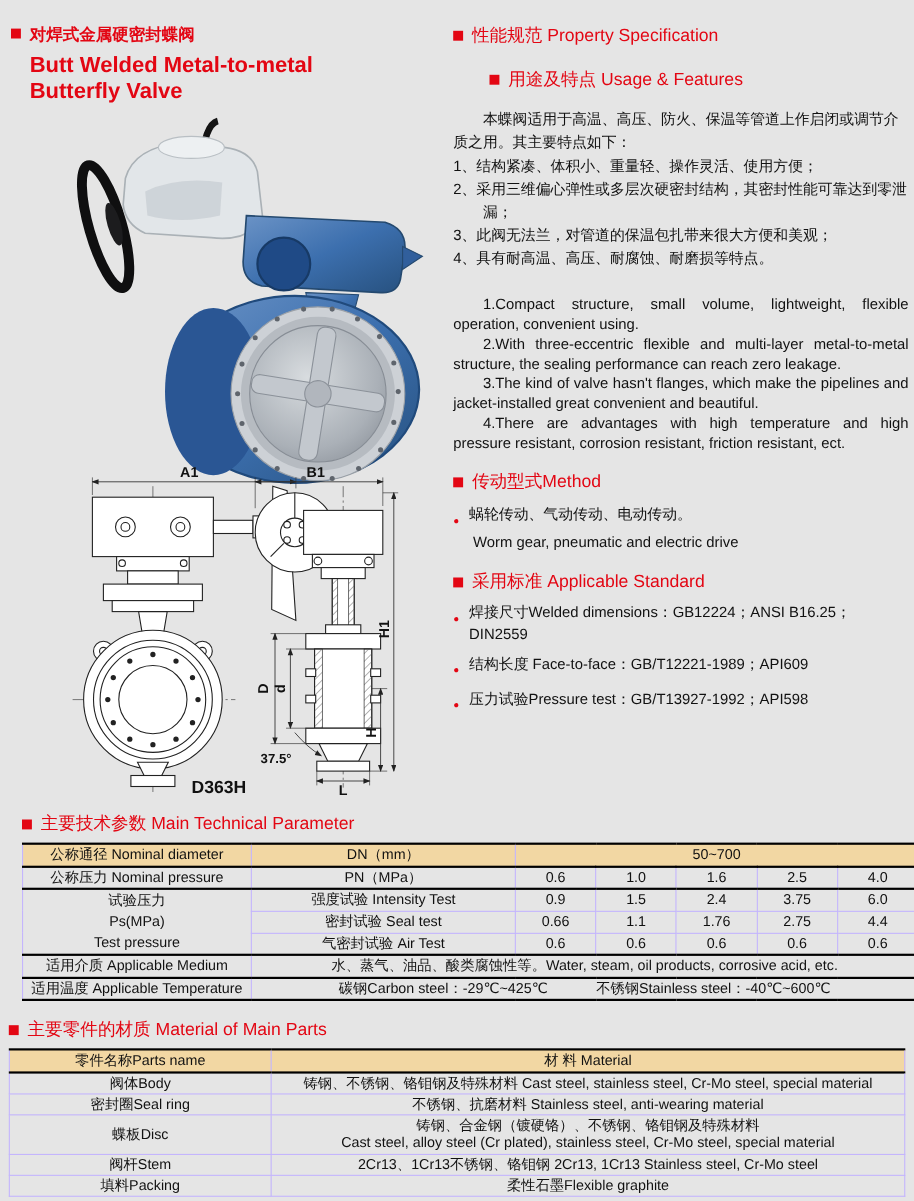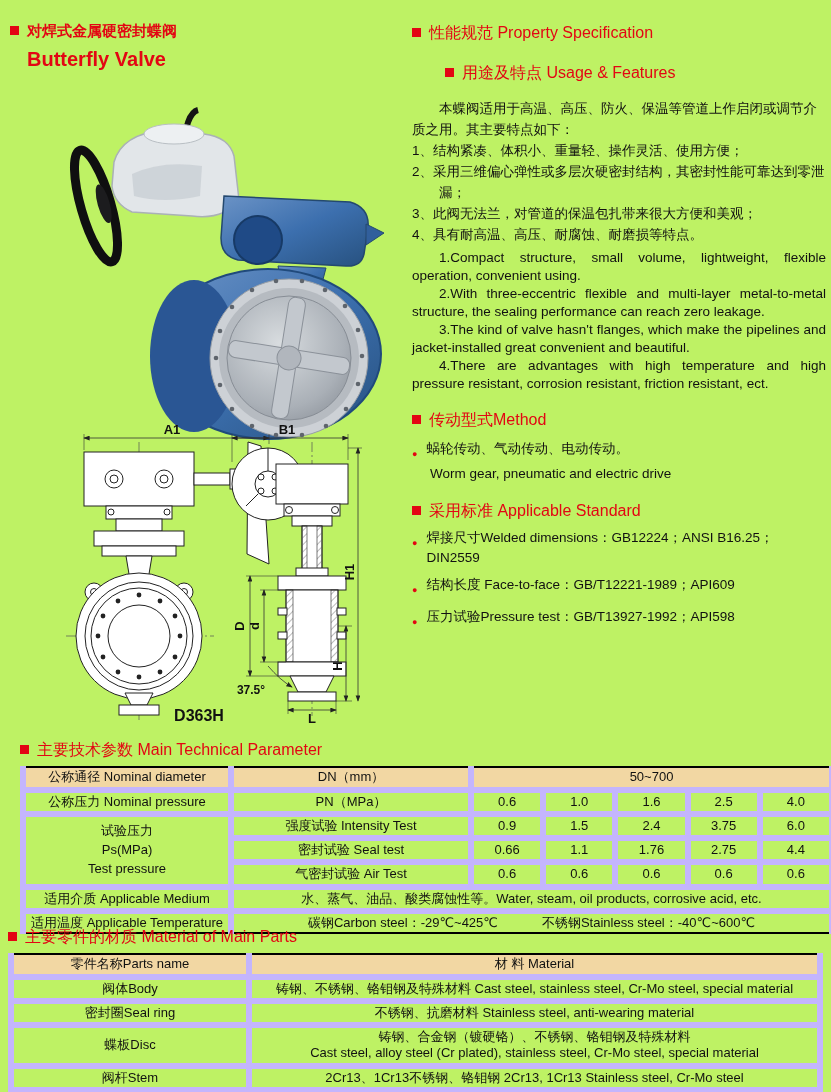--- a/index.html
+++ b/index.html
@@ -3,49 +3,49 @@
 <meta charset="utf-8">
 <style>
   :root{
     --red:#e30613;
     --tan:#f2d7a3;
     --ink:#111;
   }
   *{box-sizing:border-box;margin:0;padding:0;}
   html,body{background:#fff;}
   .page{
-    position:relative;width:831px;height:1092px;background:#bef264;
+    position:relative;width:831px;height:1092px;background:#e5e5e5;
     font-family:"Liberation Sans","DejaVu Sans",sans-serif;
     color:var(--ink);overflow:hidden;
   }
   .sq{display:inline-block;width:9px;height:9px;background:var(--red);margin-right:8px;flex:0 0 auto;margin-top:4px;}
   .hrow{display:flex;align-items:flex-start;}
   .h-red{color:var(--red);font-weight:normal;font-size:16px;line-height:1.15;}
   
   .title-block{position:absolute;left:10px;top:22px;width:392px;}
   .zh-title{font-size:15px;font-weight:bold;color:var(--red);}
   .en-title{font-size:20px;line-height:24px;font-weight:bold;color:var(--red);margin-top:6px;padding-left:17px;}
   
   .rcol{position:absolute;left:412px;top:24px;width:414px;font-size:13.5px;}
   .rcol .gap1{margin-top:22px;padding-left:33px;}
   .zh-par{margin-top:15px;line-height:21px;text-indent:2em;}
   .zh-item{line-height:21px;padding-left:2em;text-indent:-2em;}
   .en-par{margin-top:14px;line-height:18px;text-align:justify;text-indent:2em;}
   .en-item{line-height:18px;text-align:justify;text-indent:2em;}
-  .en-block{margin-top:4px;}
+  .en-block{margin-top:23px;}
   .bullet-line{display:flex;align-items:flex-start;margin-top:10px;line-height:20px;}
   .dot{color:var(--red);font-size:9px;margin-right:9px;margin-top:5px;flex:0 0 auto;}
   .method-en{padding-left:18px;line-height:20px;}
   .std-item{margin-top:7px;}
   .m-head{margin-top:18px;}
   
   .sec-tech{position:absolute;left:20px;top:741px;width:815px;}
   .sec-mat{position:absolute;left:8px;top:928px;width:815px;}
   table{border-collapse:collapse;width:815px;table-layout:fixed;margin-top:7px;padding-left:31px;}
-  td{border:6px solid #c4b5fd;font-size:13px;text-align:center;vertical-align:middle;padding:1px 4px;height:19px;line-height:1.25;}
+  td{border:1px solid #c4b5fd;font-size:13px;text-align:center;vertical-align:middle;padding:1px 4px;height:19px;line-height:1.25;}
   tr.hdr td{background:var(--tan);border-top:2px solid #000;border-bottom:2px solid #000;}
   .bb2 td,.bb2only{border-bottom:2px solid #000 !important;}
   .ps-cell div{line-height:1.45;}
   .pre{white-space:pre-line;}
   .tempgap{display:inline-block;width:44px;}
   
   .photo{position:absolute;left:52px;top:104px;width:334px;height:338px;}
   .draw{position:absolute;left:36px;top:422px;width:332px;height:302px;}
   .draw text{font-family:"Liberation Sans",sans-serif;font-size:13px;font-weight:bold;fill:#111;}
   .draw .model{font-size:16px;}
@@ -59,20 +59,21 @@
 <body>
 
 <div class="page">
 
   <div class="title-block">
     <div class="hrow">
       <span class="sq"></span>
       <span class="zh-title">对焊式金属硬密封蝶阀</span>
     </div>
     <div class="en-title">
+      <div>Butt Welded Metal-to-metal</div>
       <div>Butterfly Valve</div>
     </div>
   </div>
 
   <svg class="photo" viewBox="0 0 334 338" aria-hidden="true">
     <defs>
       <linearGradient id="bg1" x1="0" y1="0" x2="1" y2="1">
         <stop offset="0" stop-color="#6b93c6"></stop>
           <stop offset="0.5" stop-color="#3c6fae"></stop>
           <stop offset="1" stop-color="#27517f"></stop>

